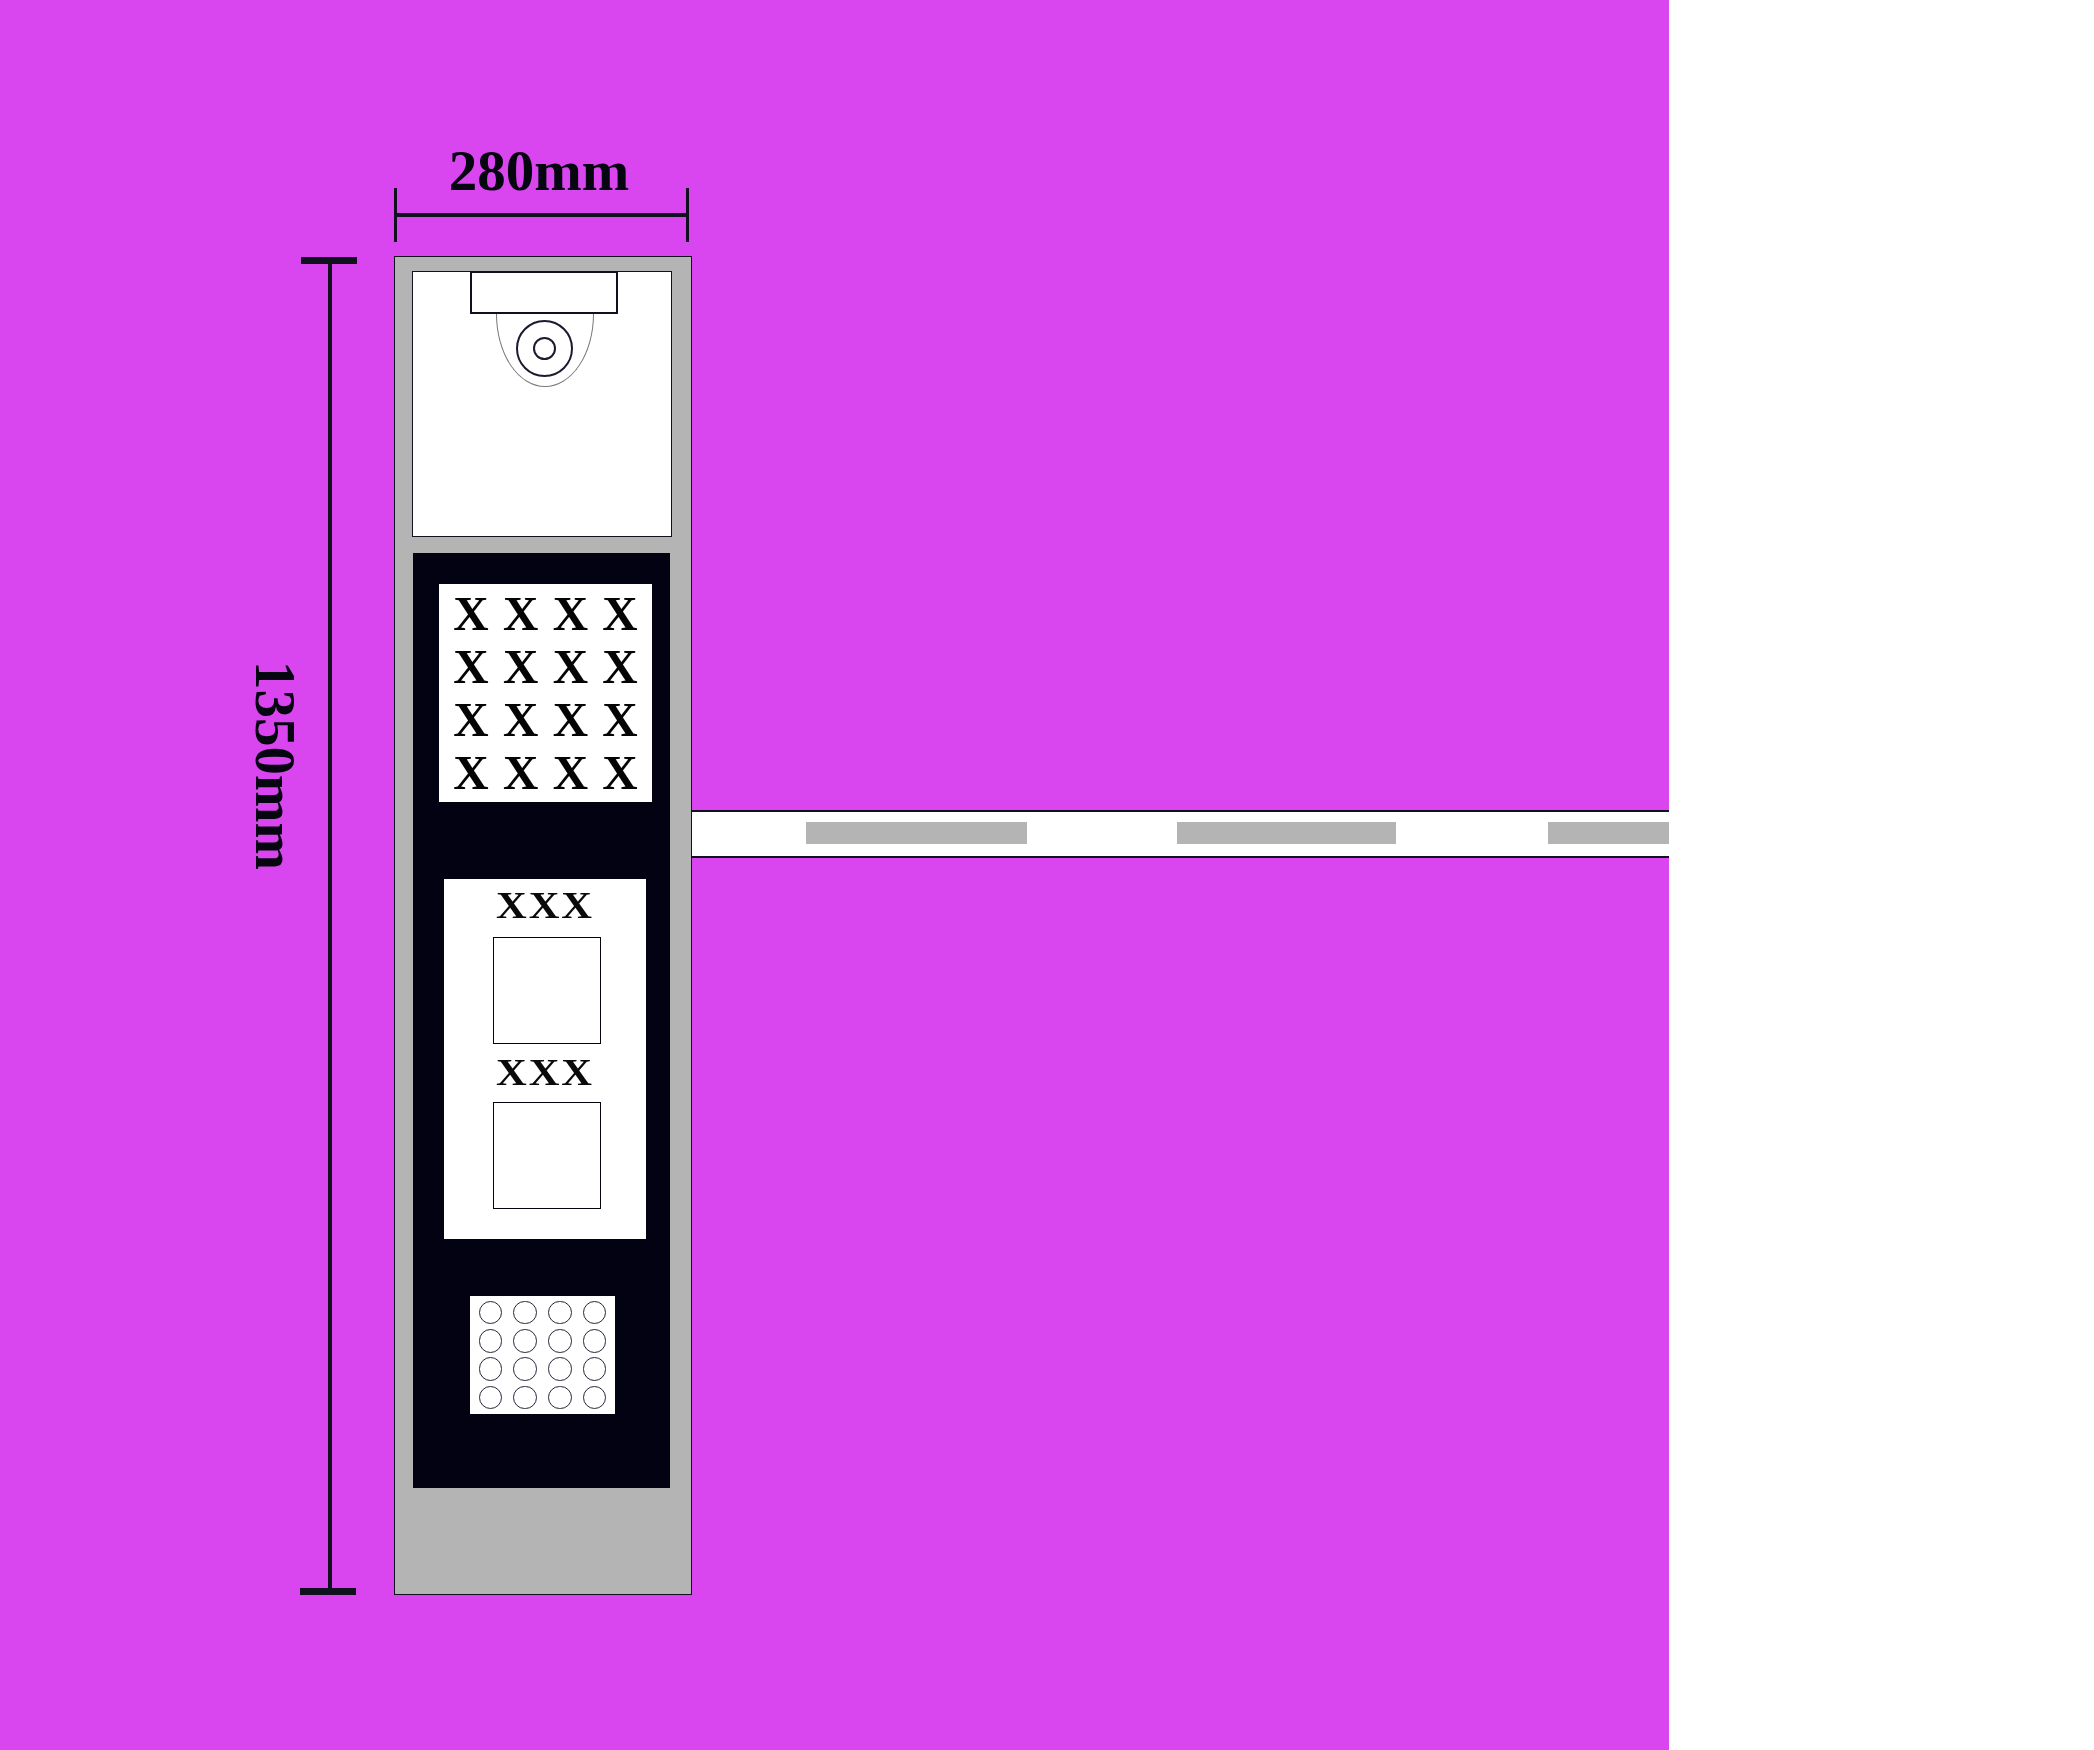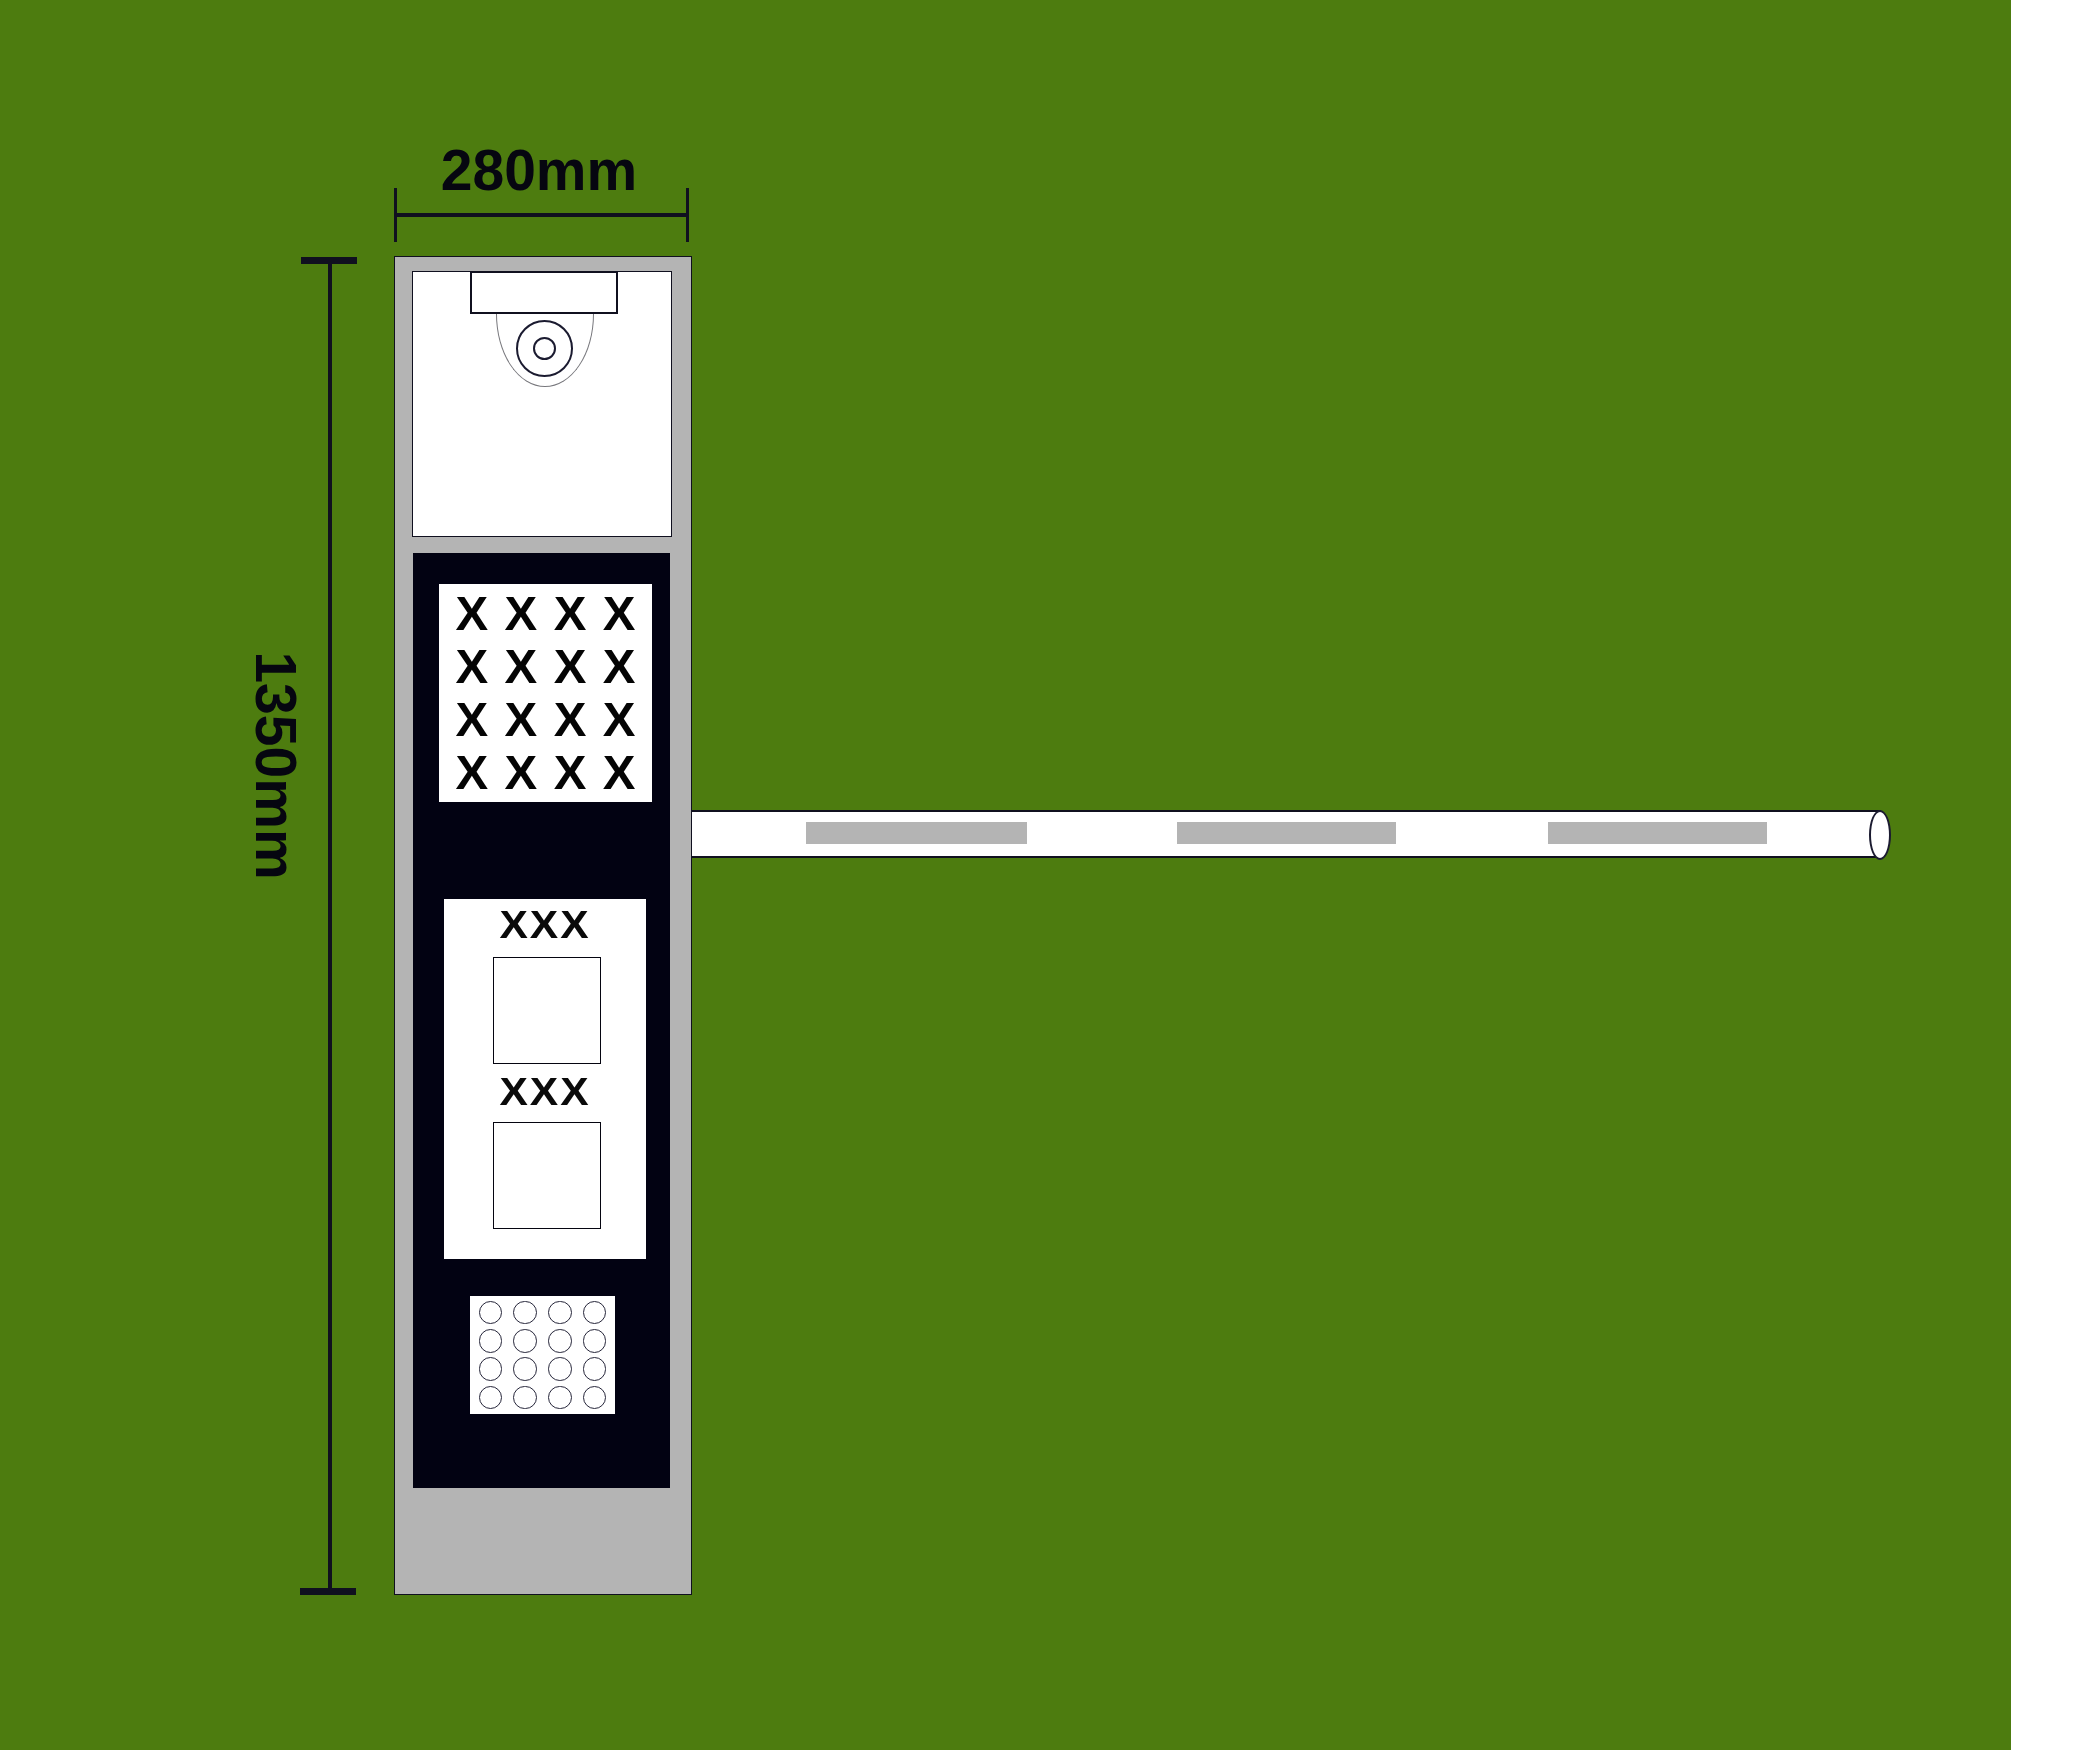--- a/index.html
+++ b/index.html
@@ -5,24 +5,24 @@
   :root{
     --gray:#b4b4b4;
     --panel-black:#020212;
     --ink:#10101f;
     --ink2:#1b1b30;
     --arc:#77777c;
   }
   html,body{margin:0;padding:0;background:#ffffff;}
   .canvas{
     position:relative;
-    width:2011px;height:1751px;
-    background:#4d7c0f;
+    width:1669px;height:1751px;
+    background:#d946ef;
     overflow:hidden;
-    font-family:Liberation Sans, sans-serif;
+    font-family:Liberation Serif, serif;
   }
   .abs{position:absolute;box-sizing:border-box;}
 
   
   .dim-label{
     color:#060610;
     font-size:57px;line-height:57px;font-weight:700;
     text-align:center;white-space:nowrap;
   }
   .dim-label-v{transform:rotate(90deg);transform-origin:center center;}
@@ -69,21 +69,20 @@
     padding:1.7px 0;
   }
   .x-row{display:flex;justify-content:space-evenly;}
   .x-cell{
     font-size:49px;line-height:49px;font-weight:700;color:#040404;
   }
 
   .info-panel{
     left:444px;top:879px;width:202px;height:360px;
     background:#ffffff;
-    margin-top:20px;
   }
   .info-label{
     position:absolute;left:0;width:100%;
     text-align:center;color:#0a0a0a;
     font-size:38px;line-height:39px;font-weight:700;
     letter-spacing:1.7px;
     transform:scaleX(1.12);
   }
   .info-screen{
     position:absolute;box-sizing:border-box;

